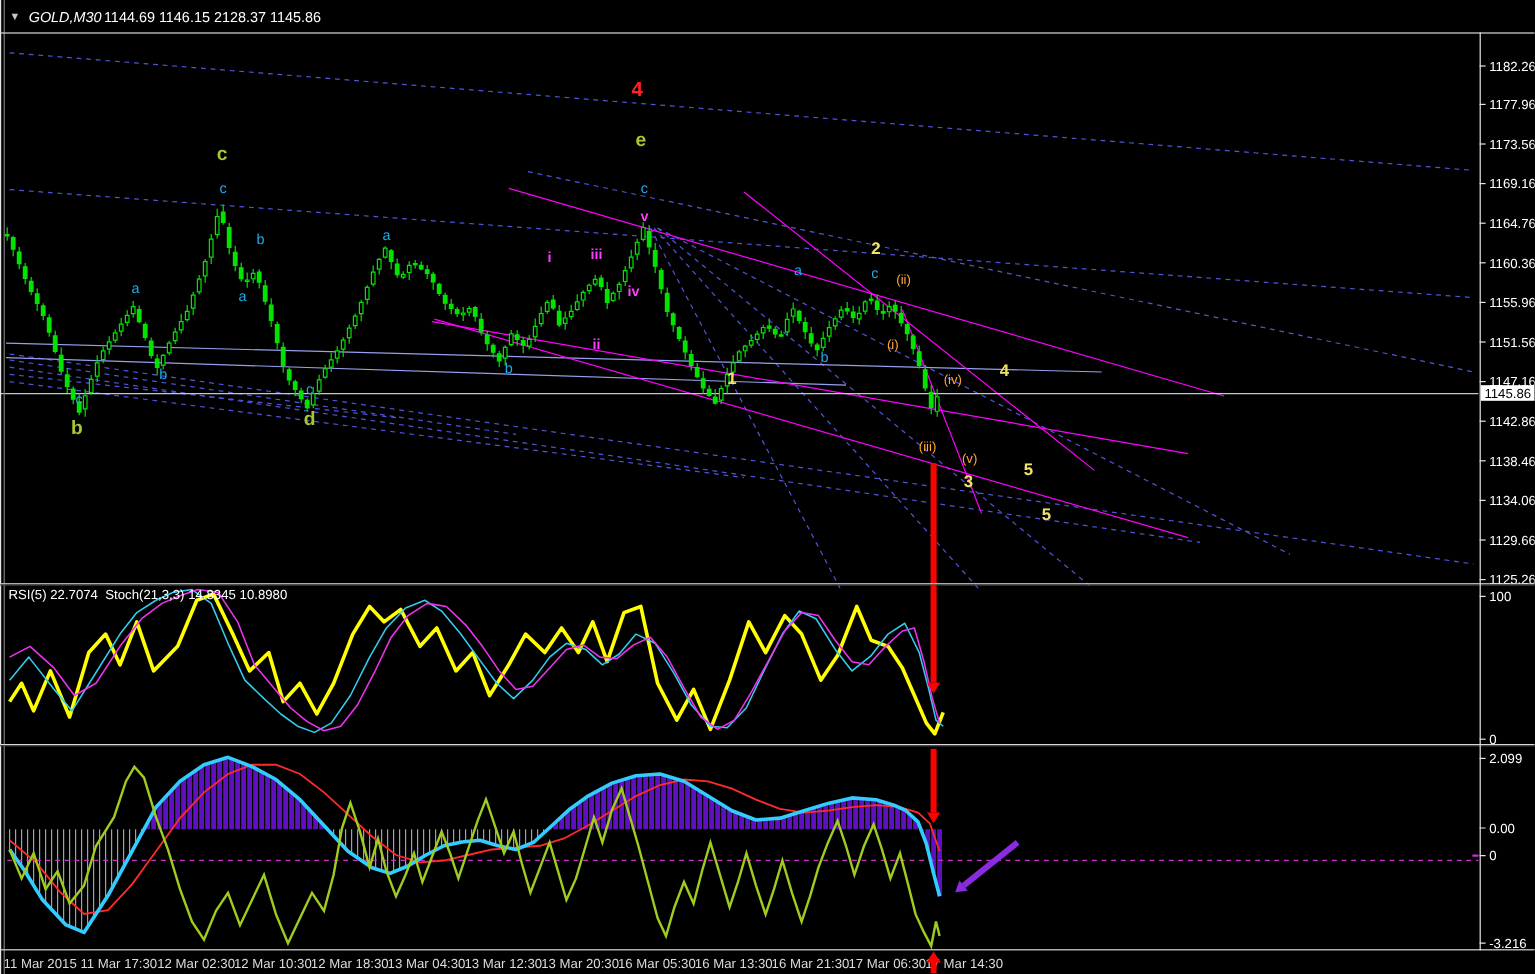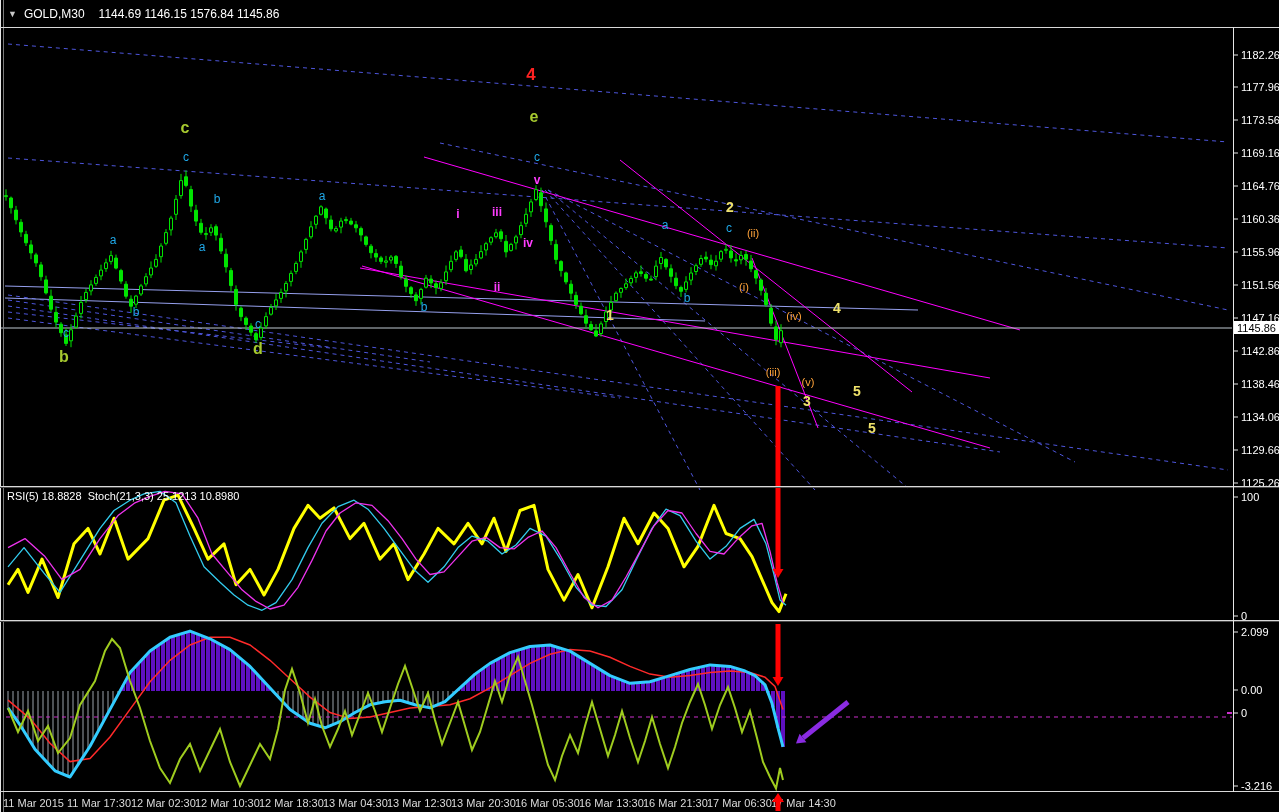--- a/index.html
+++ b/index.html
@@ -3,21 +3,21 @@
 <meta charset="utf-8">
 <style>
   html,body{margin:0;padding:0;background:#000;}
   #app{position:relative;width:1279px;height:812px;background:#000;overflow:hidden;
        font-family:"Liberation Sans","DejaVu Sans",sans-serif;}
   #plot{position:absolute;left:0;top:0;}
   .line{position:absolute;}
   #titlebar{position:absolute;left:8px;top:0;height:27px;display:flex;align-items:center;
             color:#fff;font-size:12px;white-space:pre;z-index:5;}
   #titlebar .tri{color:#c8c8c8;font-size:9px;margin-right:7px;}
-  #titlebar .sym{margin-right:14px;}
+  #titlebar .sym{margin-right:2px;font-style:italic;}
   .indlabel{position:absolute;left:7px;color:#fff;font-size:11px;white-space:pre;z-index:5;}
   .b-left1{left:0;top:0;width:1px;height:812px;background:#e6e6e6;}
   .b-left2{left:3px;top:0;width:1px;height:812px;background:#7a7a7a;}
   .b-title{left:0;top:27px;width:1279px;height:1px;background:#d9d9d9;}
   .div1a{left:0;top:486px;width:1279px;height:1px;background:#d9d9d9;}
   .div1b{left:0;top:487px;width:1279px;height:1px;background:#4a4a4a;}
   .div2a{left:0;top:620px;width:1279px;height:1px;background:#d9d9d9;}
   .div2b{left:0;top:621px;width:1279px;height:1px;background:#4a4a4a;}
   .div3a{left:0;top:791px;width:1279px;height:1px;background:#d9d9d9;}
   .vscale{left:1233px;top:27px;width:1px;height:765px;background:#e6e6e6;}
@@ -236,24 +236,24 @@
         <line x1="778" y1="624" x2="778" y2="677" stroke="#FF0000" stroke-width="5"></line>
         <polygon points="778,686 772.5,677 783.5,677" fill="#FF0000"></polygon>
         <line x1="848" y1="702" x2="803" y2="738" stroke="#8A2BE2" stroke-width="5"></line>
         <polygon points="795.9721807150128,743.6222554279898 799.5641772384506,733.7052215480634 806.4358227615494,742.2947784519366" fill="#8A2BE2"></polygon>
       </g>
     </svg>
 
   <div id="titlebar">
     <span class="tri">▼</span>
     <span class="sym">GOLD,M30</span>
-    <span>1144.69 1146.15 1576.84 1145.86</span>
+    <span>1144.69 1146.15 2128.37 1145.86</span>
   </div>
 
-  <div class="indlabel" style="top:490px">RSI(5) 18.8828  Stoch(21,3,3) 25.1213 10.8980</div>
+  <div class="indlabel" style="top:490px">RSI(5) 22.7074  Stoch(21,3,3) 14.8345 10.8980</div>
 
   <div class="line b-left1"></div>
   <div class="line b-left2"></div>
   <div class="line b-title"></div>
   <div class="line div1a"></div>
   <div class="line div1b"></div>
   <div class="line div2a"></div>
   <div class="line div2b"></div>
   <div class="line div3a"></div>
   <div class="line vscale"></div>

